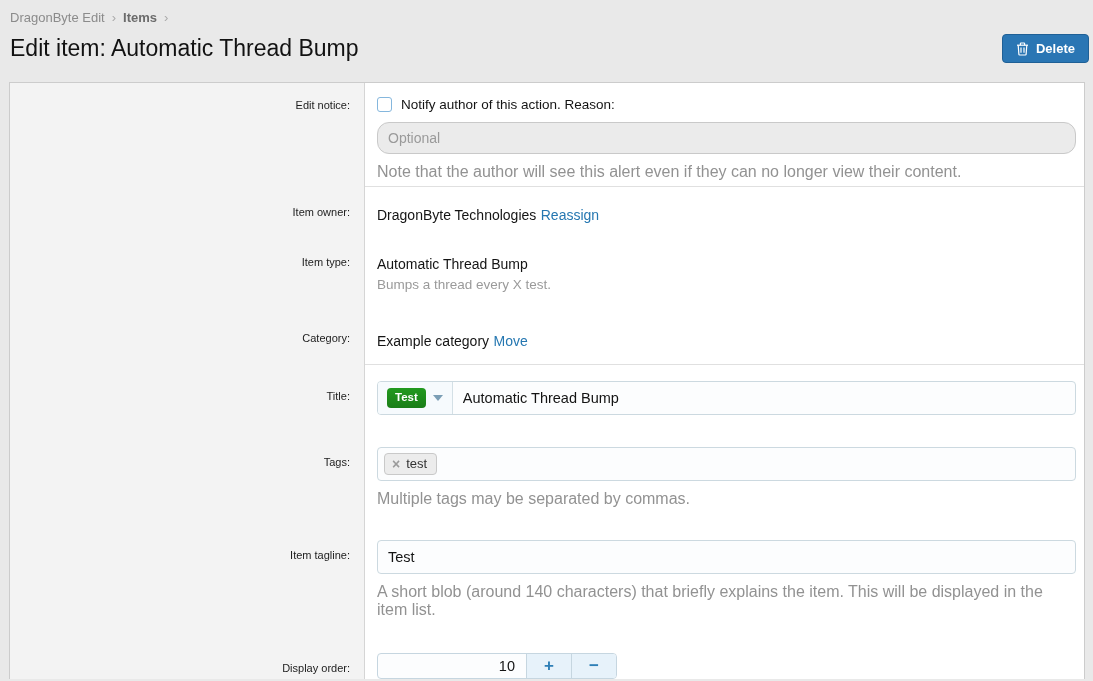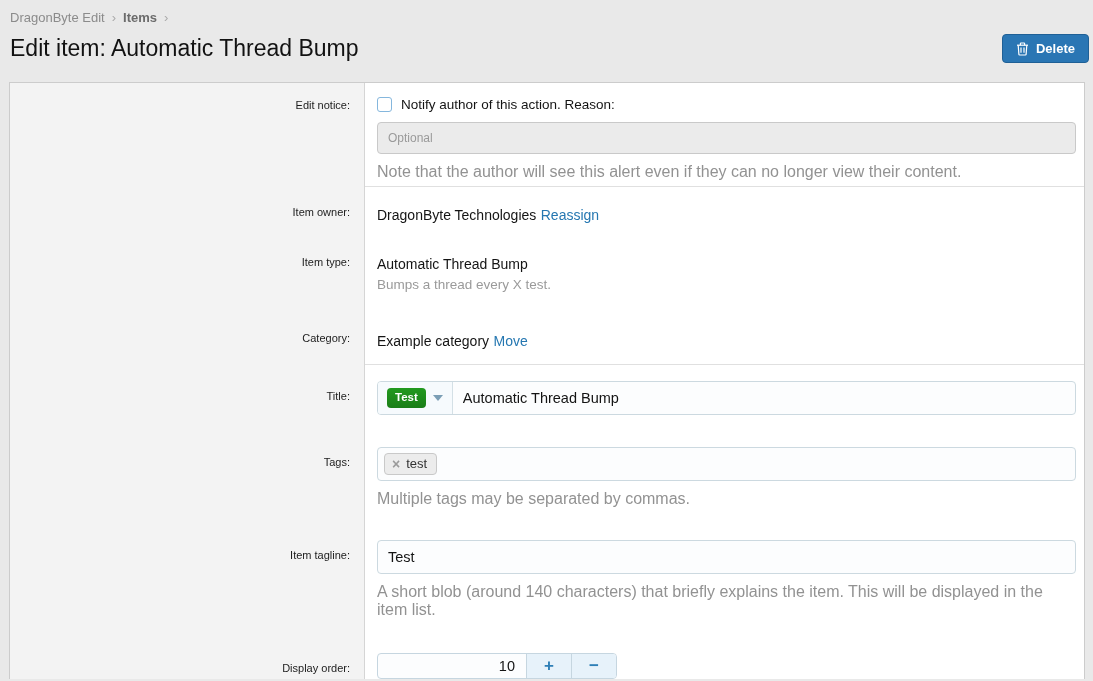--- a/index.html
+++ b/index.html
@@ -78,23 +78,23 @@
   .notice-check-line { display: flex; align-items: center; gap: 9px; padding-top: 1px; }
   .checkbox {
     width: 15px; height: 15px; flex: none;
     appearance: none; -webkit-appearance: none;
     border: 1px solid #85b7dd; border-radius: 3px; background: #fff;
     cursor: pointer; margin: 0;
   }
   .notice-check-line label { font-size: 13.5px; color: #141414; cursor: pointer; }
   .reason-input {
     width: 100%; height: 32px; margin-top: 10px;
-    border: 1px solid #c9c9c9; border-radius: 4px;
+    border: 1px solid #c9c9c9; border-radius: 12px;
     background: #ebebeb;
-    font-family: inherit; font-size: 12px; color: #444;
+    font-family: inherit; font-size: 14px; color: #444;
     padding: 0 10px; outline: none;
   }
   .reason-input::placeholder { color: #9a9a9a; }
 
   
   .input-group {
     display: flex; align-items: stretch; height: 34px;
     border: 1px solid #ccd9e0; border-radius: 4px;
     background: #fcfdfe; overflow: hidden;
   }

